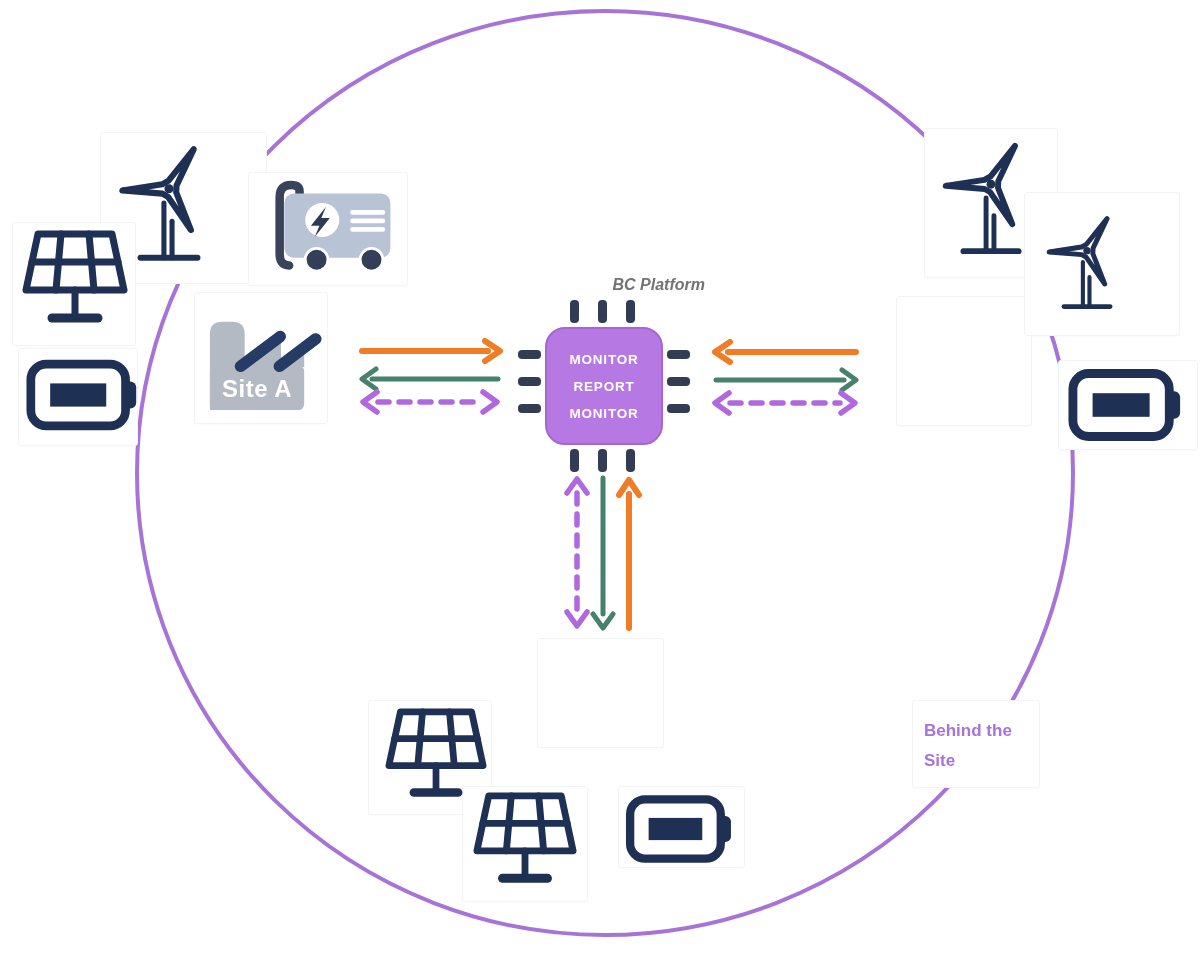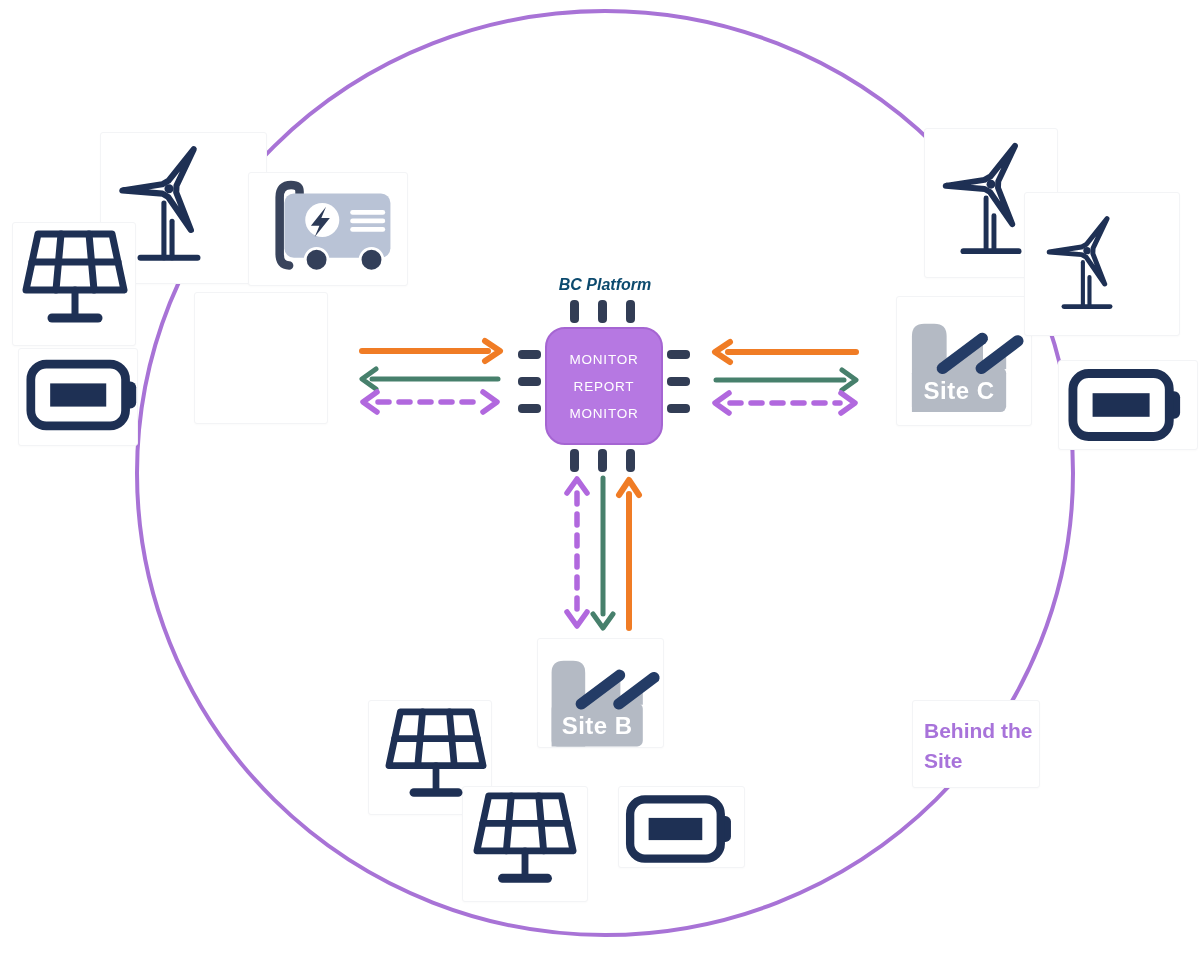--- a/index.html
+++ b/index.html
@@ -22,33 +22,33 @@
     letter-spacing:0.5px;z-index:3;
   }
   
   .chip{
     position:absolute;left:545px;top:327px;width:118px;height:118px;
     background:#b678e2;border:2px solid #a565d2;border-radius:20px;
     box-sizing:border-box;display:flex;flex-direction:column;align-items:center;
     justify-content:center;z-index:2;
   }
   .chip-line{
-    color:#fff;font-weight:normal;font-size:13.5px;line-height:27px;
+    color:#fff;font-weight:bold;font-size:13.5px;line-height:27px;
     letter-spacing:0.8px;text-align:center;
   }
   .pin{position:absolute;background:#323d55;border-radius:4px;z-index:1;}
   .pin-v{width:9px;height:23px;}
   .pin-h{width:23px;height:9px;}
   
   .bc-label{
-    position:absolute;left:505px;top:276px;width:200px;text-align:center;
-    color:#0c4a6e;font-size:16px;font-style:italic;font-weight:600;z-index:3;
+    position:absolute;left:505px;top:276px;width:200px;text-align:right;
+    color:#737373;font-size:16px;font-style:italic;font-weight:600;z-index:3;
   }
   .behind-label{
-    position:absolute;left:924px;top:716px;color:#a873da;font-size:21px;
+    position:absolute;left:924px;top:716px;color:#a873da;font-size:17px;
     font-weight:bold;line-height:30px;z-index:3;
   }
   
   .ar-o{stroke:#f07c25;stroke-width:6;fill:none;stroke-linecap:round;stroke-linejoin:round;}
   .ar-t{stroke:#47806c;stroke-width:5;fill:none;stroke-linecap:round;stroke-linejoin:round;}
   .ar-p{stroke:#b168de;stroke-width:5.5;fill:none;stroke-linecap:round;stroke-linejoin:round;}
   .ar-p-dash{stroke-dasharray:11 10;}
   .boundary{stroke:#a873d6;stroke-width:4;fill:none;}
 </style>
 </head>
@@ -159,31 +159,25 @@
   <svg class="icon" style="left:380px;top:706px" width="112" height="100">
       <use href="#sym-solar"></use>
     </svg>
   <svg class="icon" style="left:468px;top:790px" width="114" height="102">
       <use href="#sym-solar"></use>
     </svg>
   <svg class="icon" style="left:624px;top:792px" width="114" height="74">
       <use href="#sym-battery"></use>
     </svg>
 
-  <div class="factory" style="left:902px;top:304px;width:124px;height:112px">
+  <div class="factory" style="left:200px;top:302px;width:124px;height:112px">
     <svg viewBox="0 0 150 130">
         <use href="#sym-factory"></use>
       </svg>
-    <div class="site-label">Site C</div>
-  </div>
-  <div class="factory" style="left:542px;top:644px;width:120px;height:104px">
-    <svg viewBox="0 0 150 130">
-        <use href="#sym-factory"></use>
-      </svg>
-    <div class="site-label">Site B</div>
+    <div class="site-label">Site A</div>
   </div>
 
   <div class="bc-label">BC Platform</div>
 
   <div class="pin pin-v" style="left:570px;top:300px"></div>
   <div class="pin pin-v" style="left:598px;top:300px"></div>
   <div class="pin pin-v" style="left:626px;top:300px"></div>
   <div class="pin pin-v" style="left:570px;top:449px"></div>
   <div class="pin pin-v" style="left:598px;top:449px"></div>
   <div class="pin pin-v" style="left:626px;top:449px"></div>

